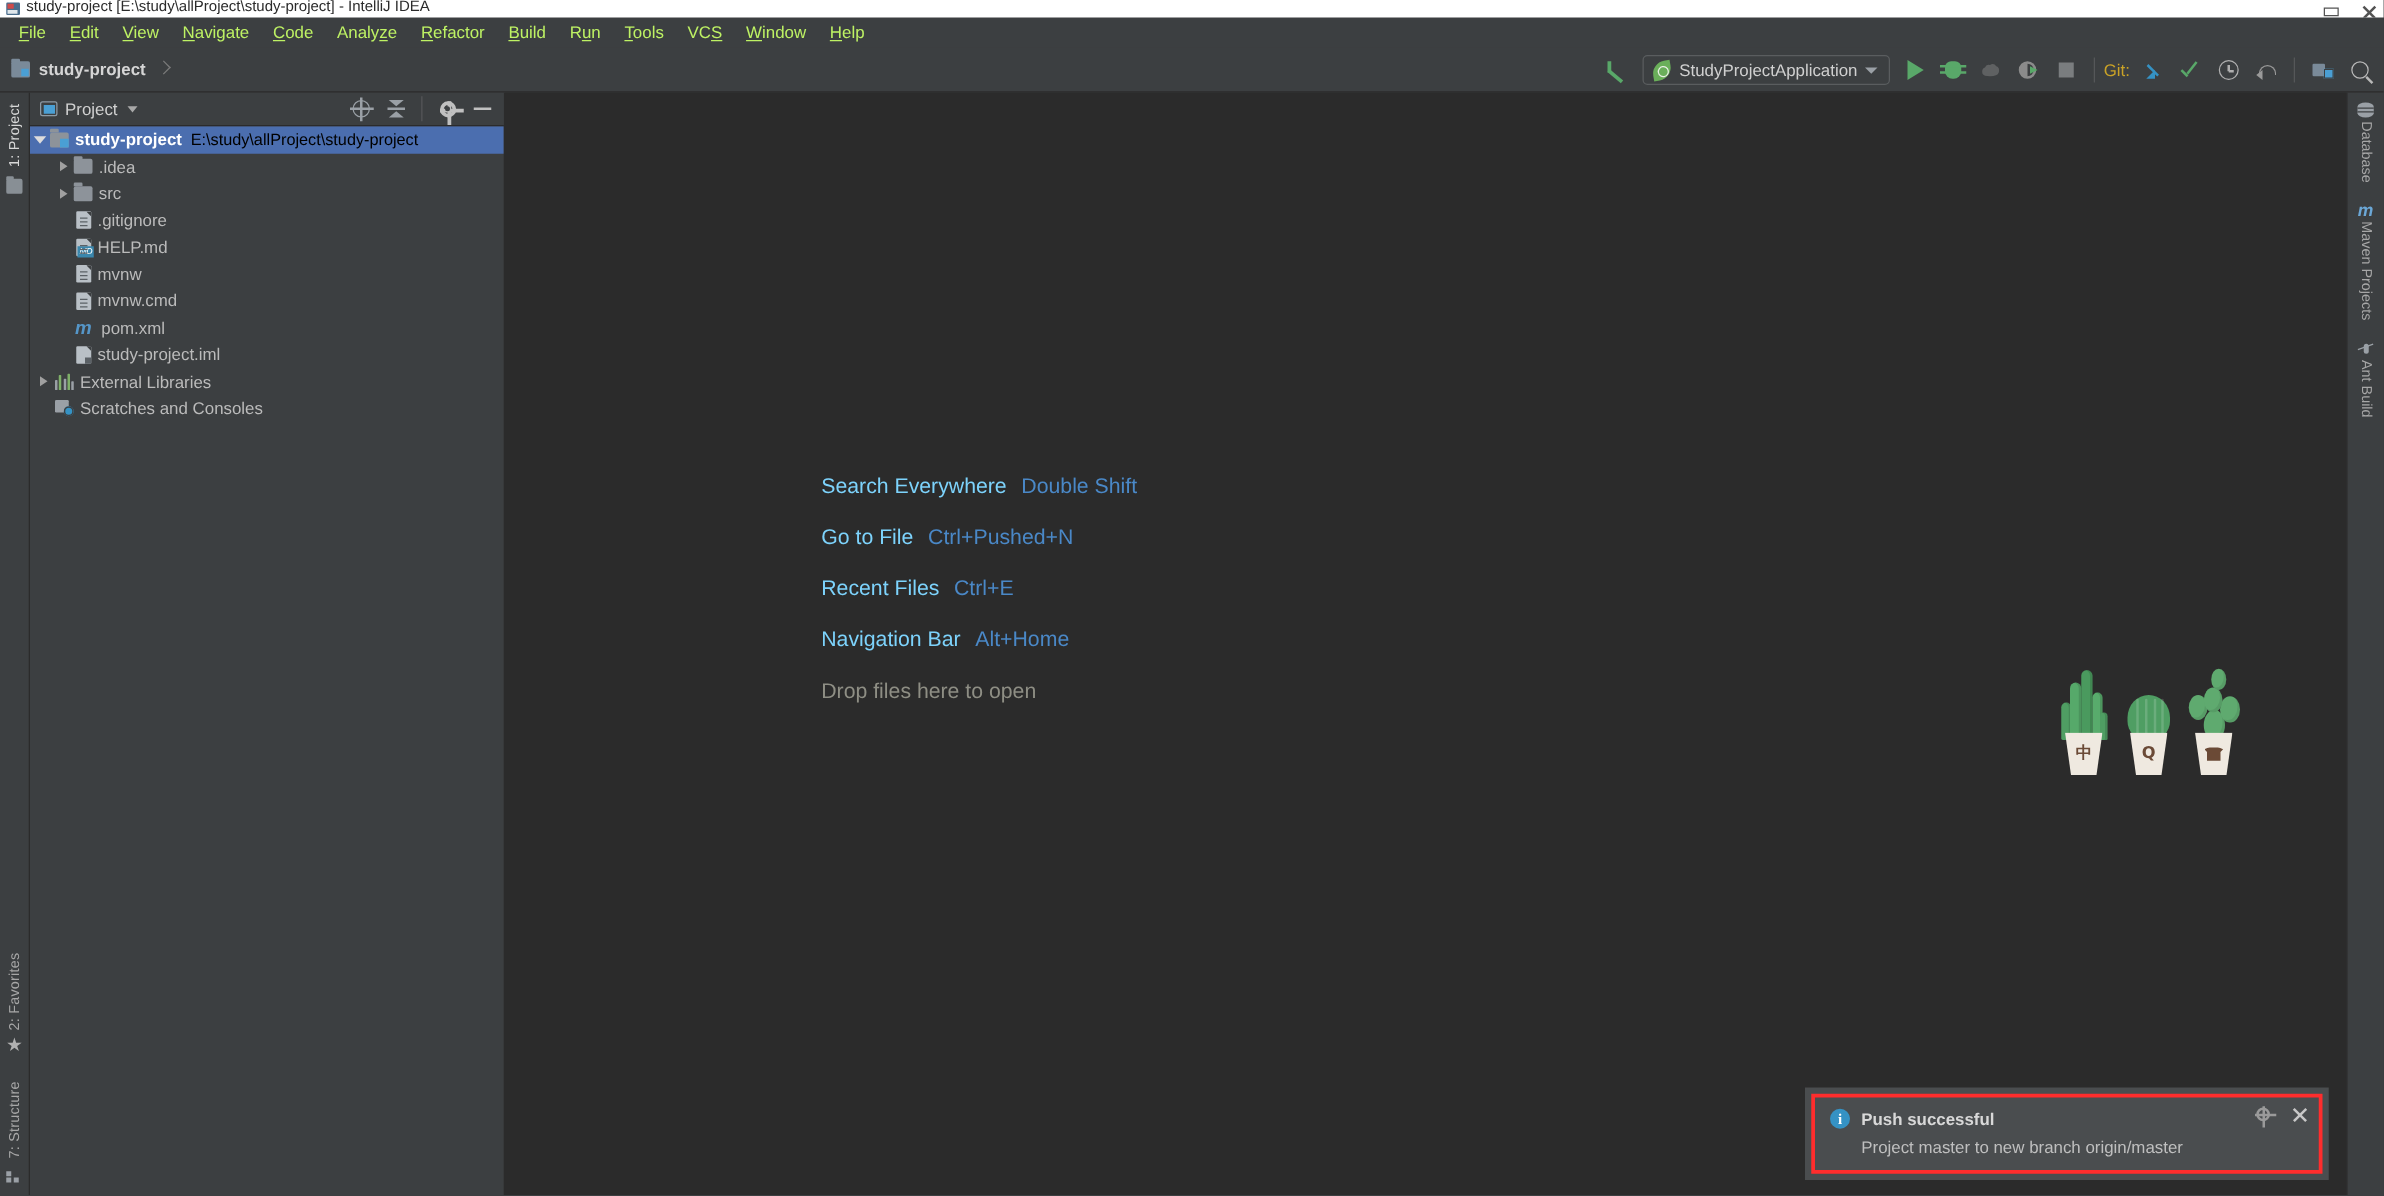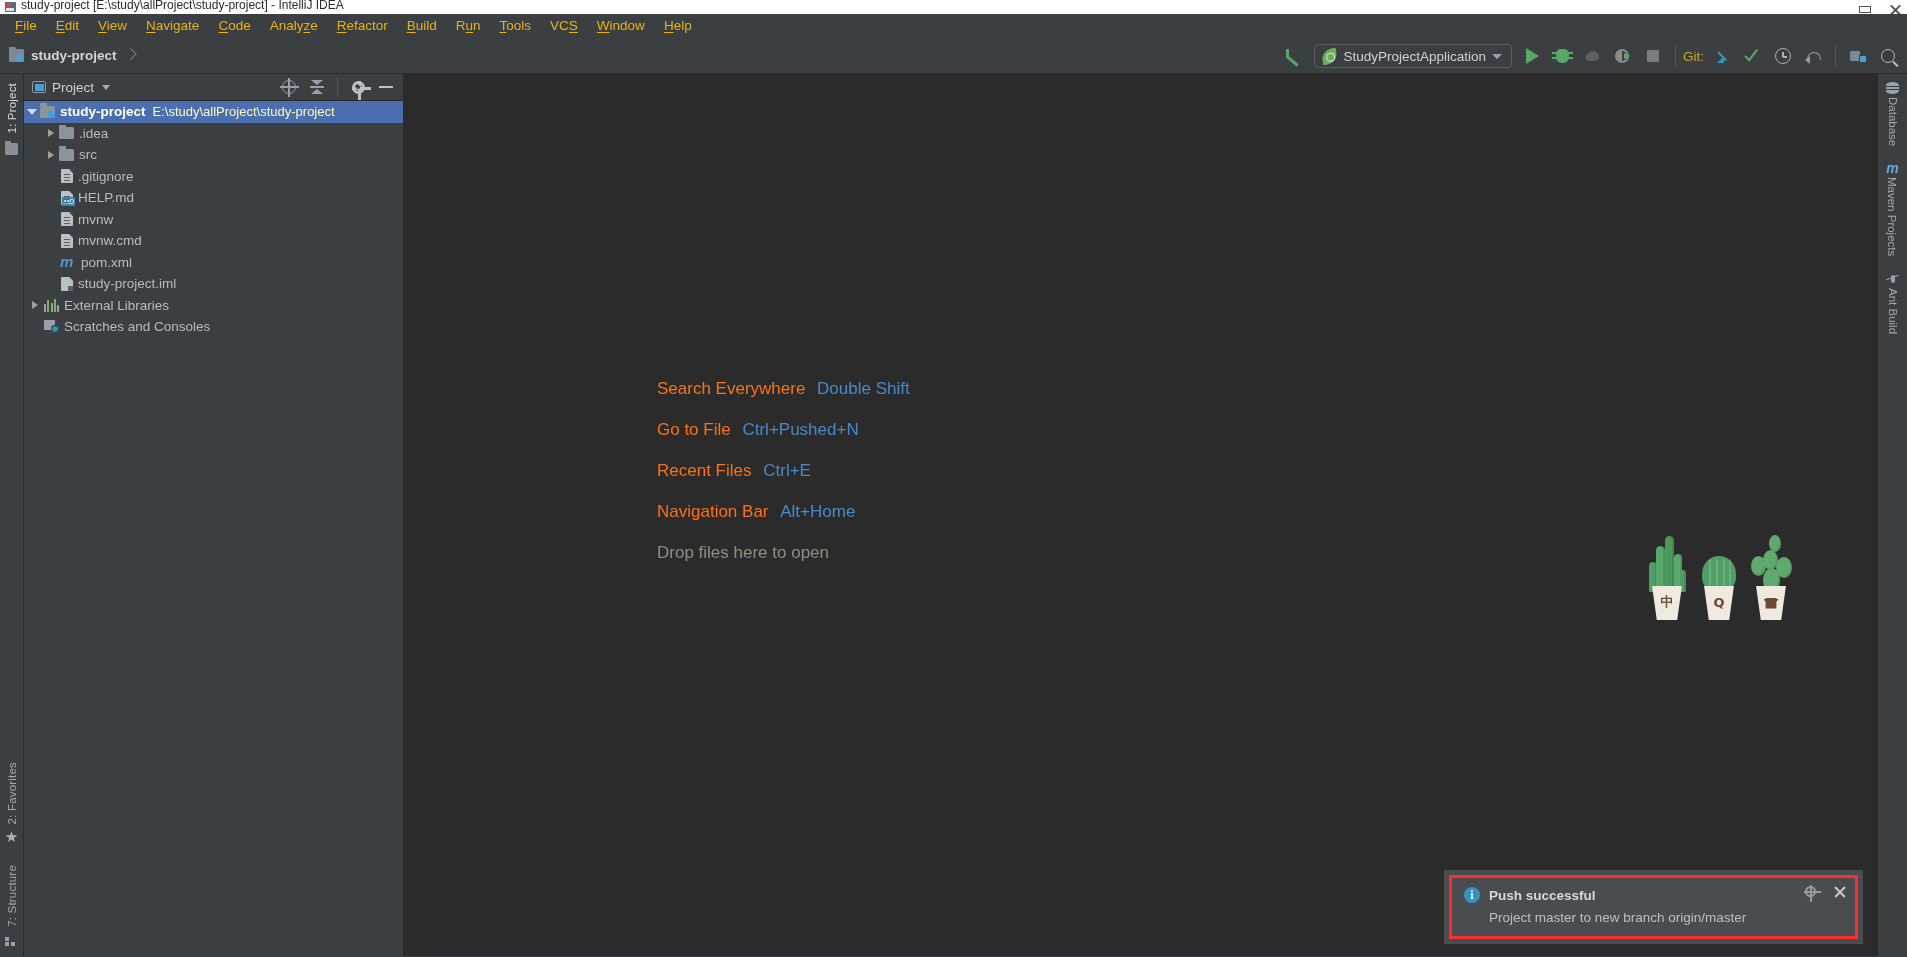--- a/index.html
+++ b/index.html
@@ -49,21 +49,21 @@
   }
   .wc-close:before { transform:rotate(45deg); }
   .wc-close:after  { transform:rotate(-45deg); }
 
   
   .menubar {
     height:24px; background:#3c3f41; display:flex; align-items:center;
     padding-left:6px; gap:1px;
   }
   .menu-item {
-    font-size:13.5px; color:#eab308; padding:3px 9px; cursor:default;
+    font-size:13.5px; color:#bef264; padding:3px 9px; cursor:default;
     white-space:nowrap; line-height:1;
   }
   .menu-item u { text-decoration:underline; text-underline-offset:2px; }
 
   
   .toolbar {
     height:36px; background:#3c3f41; display:flex; align-items:center;
     border-bottom:1px solid #2b2b2b; position:relative;
   }
   .crumbs { display:flex; align-items:center; padding-left:9px; gap:7px; }
@@ -448,32 +448,32 @@
     content:""; position:absolute; left:0; top:0; width:11px; height:10px;
     background:#9aa0a6; border-radius:1px;
   }
   .f-scratch:after {
     content:""; position:absolute; right:0; bottom:0; width:8px; height:8px;
     background:#3592c4; border-radius:50%;
     box-shadow:inset 0 0 0 1.2px #3c3f41;
   }
   .rlabel { color:#bbbbbb; }
   .rlabel.bold { font-weight:bold; color:#ffffff; }
-  .rpath { color:#fef9c3; margin-left:7px; font-size:13px; }
+  .rpath { color:#000000; margin-left:7px; font-size:13px; }
 
   
   .editor {
     flex:1; background:#2b2b2b; position:relative; overflow:hidden;
   }
   .shortcuts {
     position:absolute; left:253px; top:306px;
     display:flex; flex-direction:column; gap:24px;
   }
   .sc-row { font-size:17px; line-height:1; white-space:nowrap; }
-  .sc-name { color:#f97316; }
+  .sc-name { color:#7dd3fc; }
   .sc-key  { color:#4a88c7; margin-left:7px; }
   .sc-plain { color:#8e8e84; font-size:17px; }
 
   
   .cacti {
     position:absolute; left:1240px; top:460px;
     display:flex; align-items:flex-end; gap:6px;
   }
   .plant { position:relative; width:46px; height:86px; }
   .pot {

